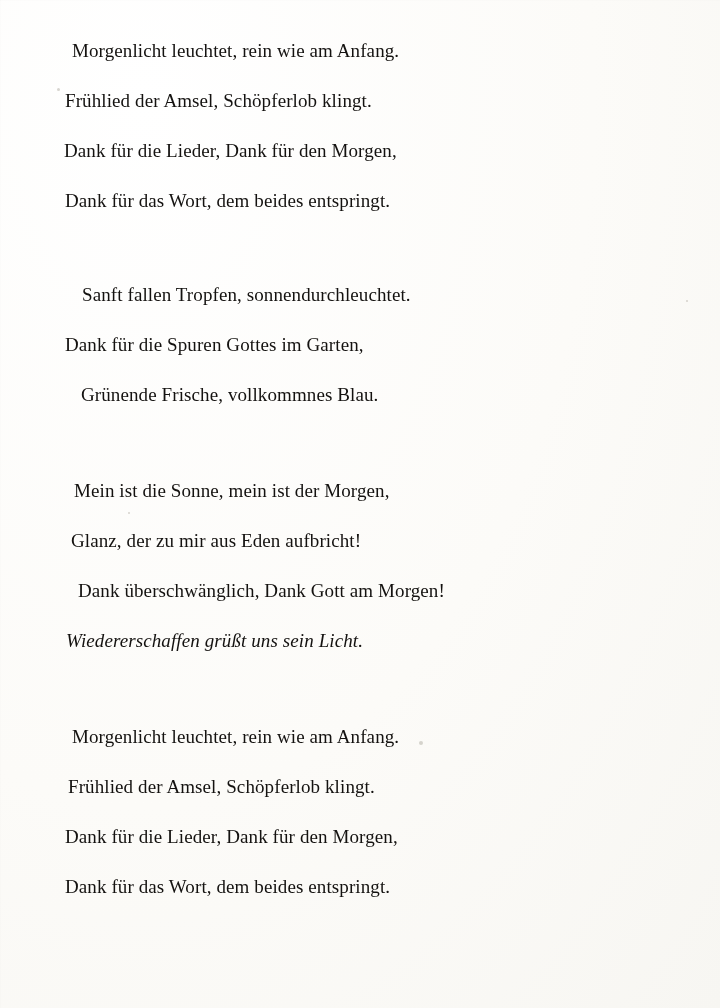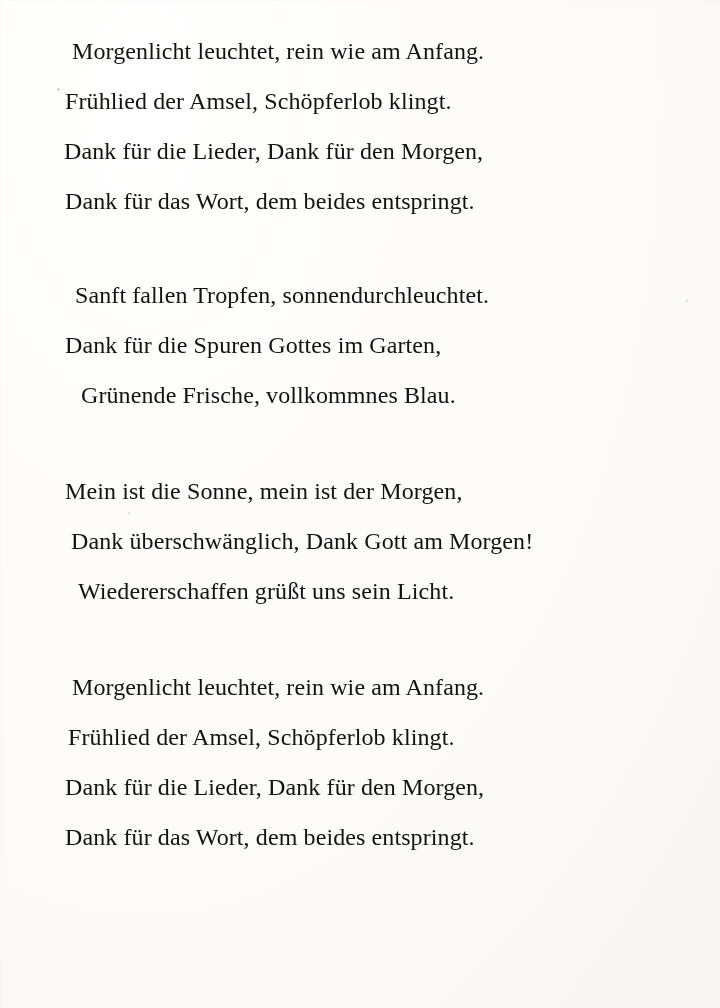--- a/index.html
+++ b/index.html
@@ -40,39 +40,39 @@
     padding: 26px 40px 0 64px;
     box-sizing: border-box;
   }
   .stanza {
     margin: 0 0 38px 0;
   }
   .stanza:last-child {
     margin-bottom: 0;
   }
   .line {
-    font-size: 24px;
+    font-size: 19px;
     line-height: 50px;
     letter-spacing: 0.1px;
     white-space: pre;
   }
   
   .stanza-1 .line:nth-child(1) { margin-left: 8px; }
   .stanza-1 .line:nth-child(2) { margin-left: 1px; }
   .stanza-1 .line:nth-child(3) { margin-left: 0px; }
   .stanza-1 .line:nth-child(4) { margin-left: 1px; }
 
   .stanza-2 { margin-top: 44px; }
-  .stanza-2 .line:nth-child(1) { margin-left: 11px; }
+  .stanza-2 .line:nth-child(1) { margin-left: 18px; }
   .stanza-2 .line:nth-child(2) { margin-left: 1px; }
   .stanza-2 .line:nth-child(3) { margin-left: 17px; }
   .stanza-2 .line:nth-child(4) { margin-left: 6px; font-style: italic; }
 
   .stanza-3 { margin-top: 46px; }
-  .stanza-3 .line:nth-child(1) { margin-left: 1px; }
+  .stanza-3 .line:nth-child(1) { margin-left: 10px; }
   .stanza-3 .line:nth-child(2) { margin-left: 7px; }
   .stanza-3 .line:nth-child(3) { margin-left: 14px; }
   .stanza-3 .line:nth-child(4) { margin-left: 2px; font-style: italic; }
 
   .stanza-4 { margin-top: 46px; }
   .stanza-4 .line:nth-child(1) { margin-left: 8px; }
   .stanza-4 .line:nth-child(2) { margin-left: 4px; }
   .stanza-4 .line:nth-child(3) { margin-left: 1px; }
   .stanza-4 .line:nth-child(4) { margin-left: 1px; }
 
@@ -104,20 +104,21 @@
     </div>
 
     <div class="stanza stanza-2">
       <div class="line">Sanft fallen Tropfen, sonnendurchleuchtet.</div>
       <div class="line">Dank für die Spuren Gottes im Garten,</div>
       <div class="line">Grünende Frische, vollkommnes Blau.</div>
     </div>
 
     <div class="stanza stanza-3">
       <div class="line">Mein ist die Sonne, mein ist der Morgen,</div>
+      <div class="line">Glanz, der zu mir aus Eden aufbricht!</div>
       <div class="line">Dank überschwänglich, Dank Gott am Morgen!</div>
       <div class="line">Wiedererschaffen grüßt uns sein Licht.</div>
     </div>
 
     <div class="stanza stanza-4">
       <div class="line">Morgenlicht leuchtet, rein wie am Anfang.</div>
       <div class="line">Frühlied der Amsel, Schöpferlob klingt.</div>
       <div class="line">Dank für die Lieder, Dank für den Morgen,</div>
       <div class="line">Dank für das Wort, dem beides entspringt.</div>
     </div>

